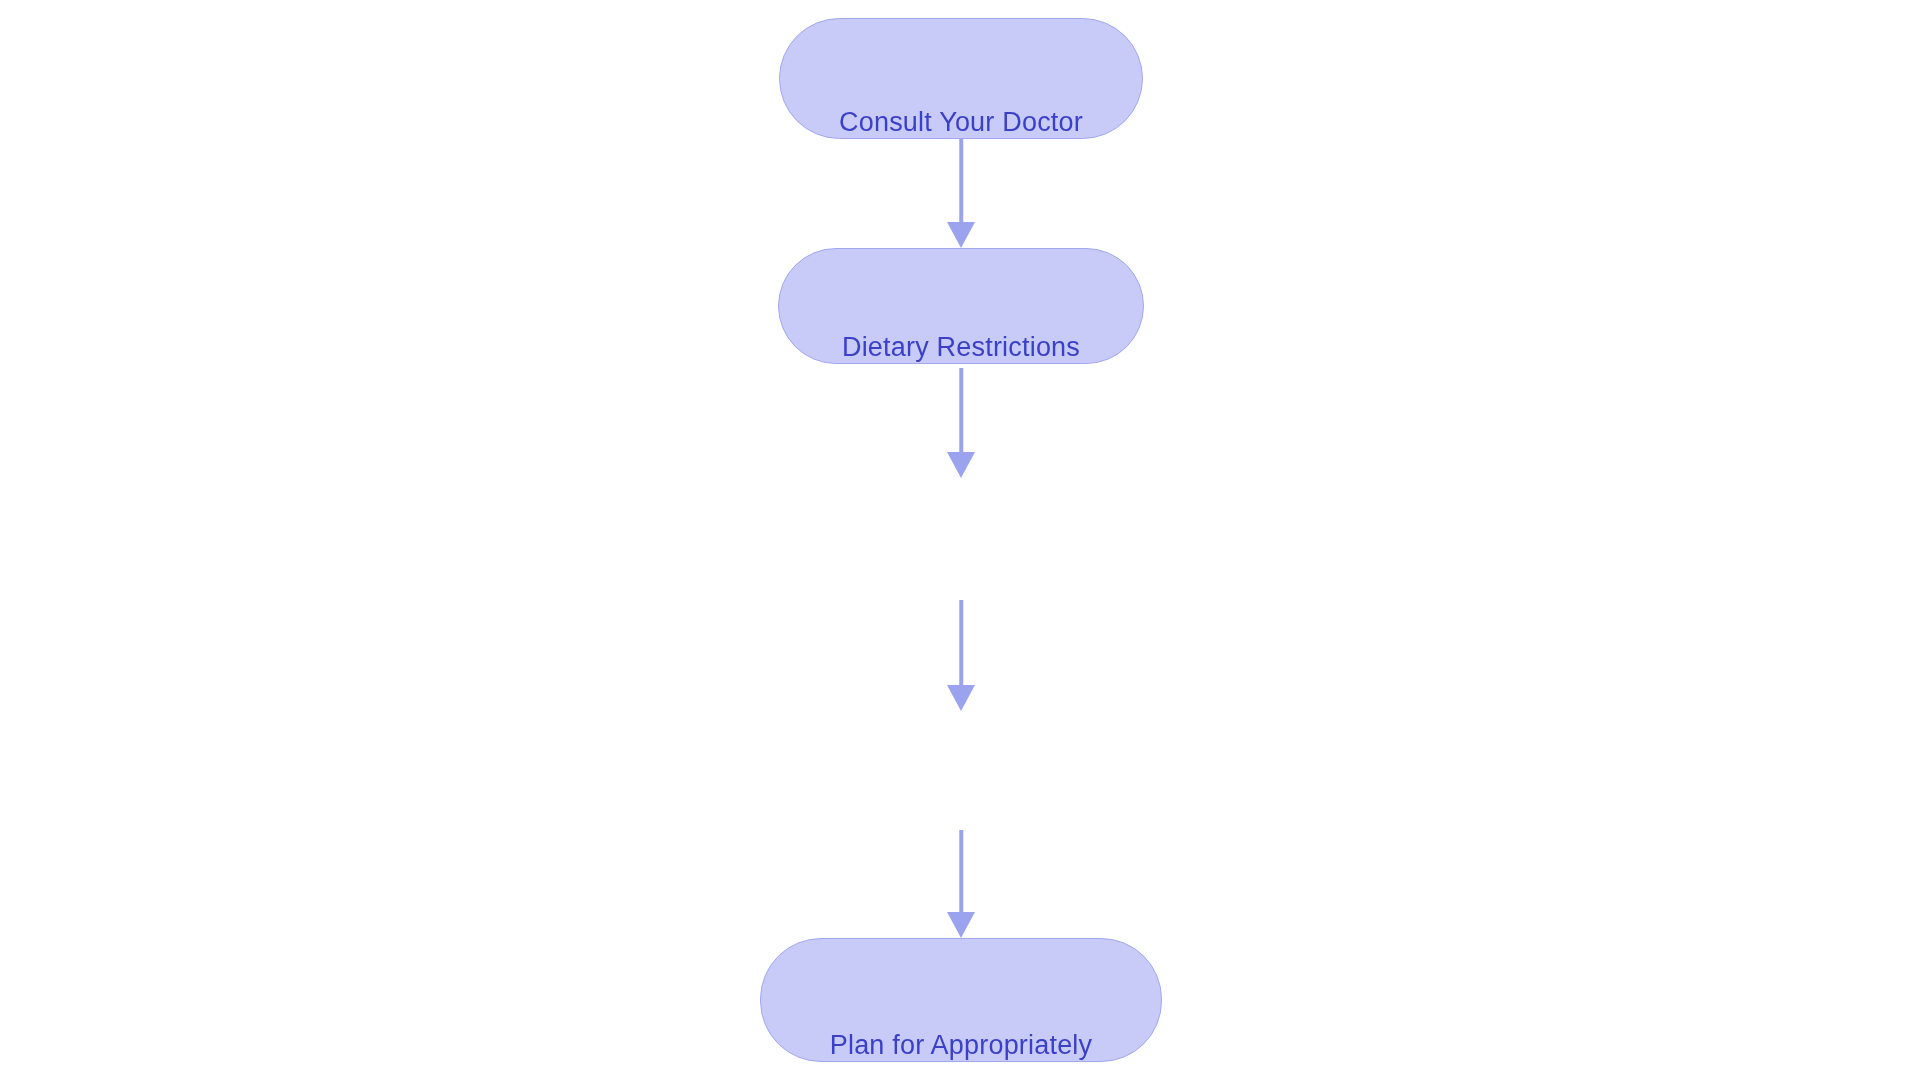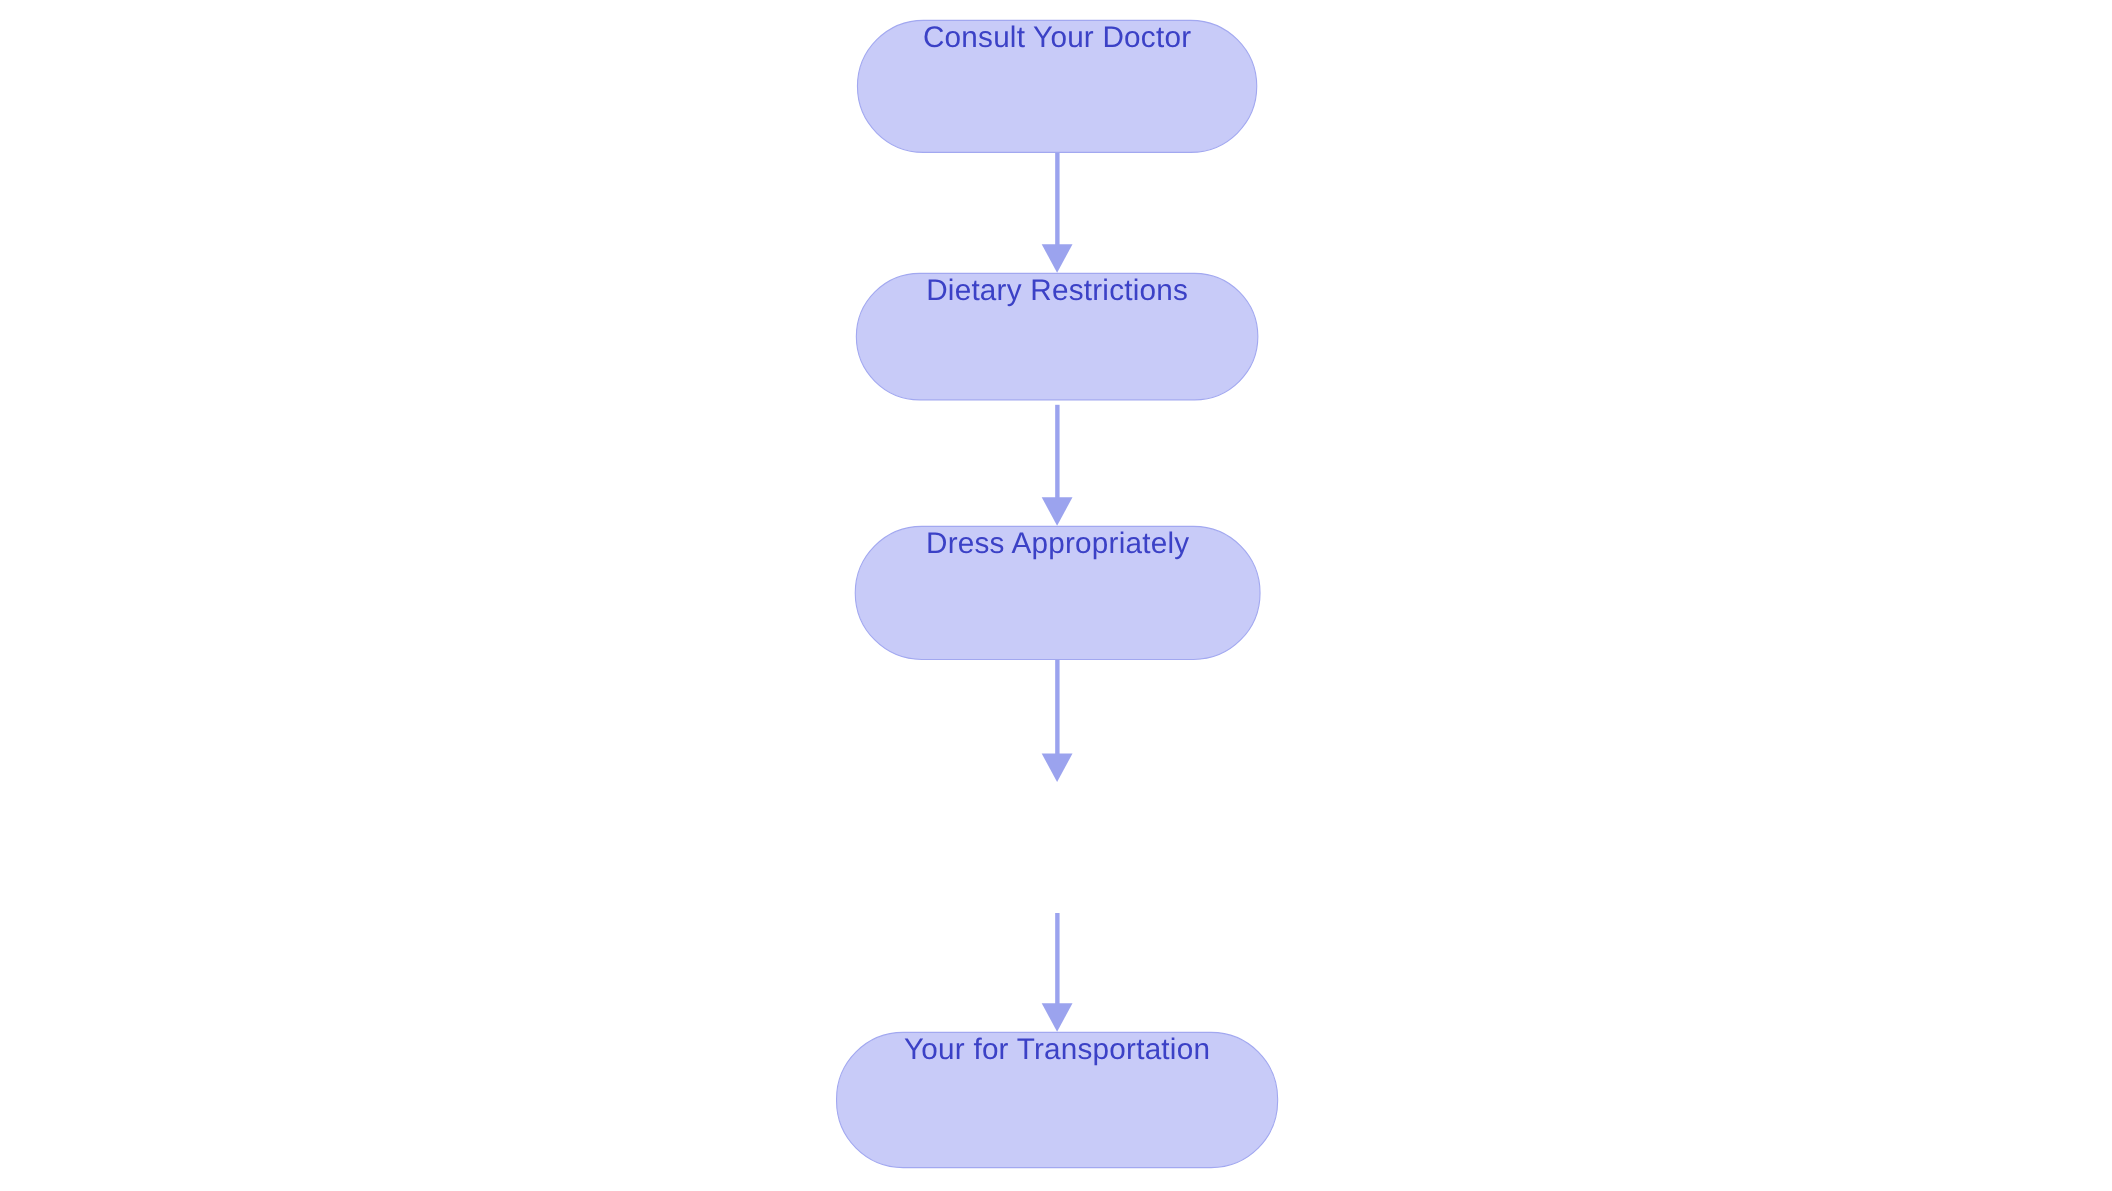--- a/index.html
+++ b/index.html
@@ -20,21 +20,21 @@
     width:1920px;
     height:1083px;
     background:var(--bg);
   }
   .flow-node{
     position:absolute;
     background:var(--node-fill);
     border:1.6px solid var(--node-border);
     border-radius:61px;
     display:flex;
-    align-items:flex-start;
+    align-items:flex-end;
     justify-content:center;
     color:var(--node-text);
     font-size:27px;
     letter-spacing:.2px;
     white-space:nowrap;
   }
   .node-1{left:779px;top:18px;width:364px;height:121px;}
   .node-2{left:778px;top:248px;width:366px;height:116px;}
   .node-3{left:777px;top:478px;width:369px;height:122px;}
   .node-4{left:848px;top:711px;width:226px;height:119px;}
@@ -85,32 +85,29 @@
 
   <div class="flow-node node-2">
     <span>Dietary Restrictions</span>
   </div>
 
   <div class="connector conn-2">
     <div class="arrow-line"></div>
     <div class="arrow-head"></div>
   </div>
 
-  <div class="flow-node node-3">
-    <span>Dress Appropriately</span>
-  </div>
 
   <div class="connector conn-3">
     <div class="arrow-line"></div>
     <div class="arrow-head"></div>
   </div>
 
 
   <div class="connector conn-4">
     <div class="arrow-line"></div>
     <div class="arrow-head"></div>
   </div>
 
   <div class="flow-node node-5">
-    <span>Your for Transportation</span>
+    <span>Plan for Appropriately</span>
   </div>
 
 </div>
 
 </body></html>

